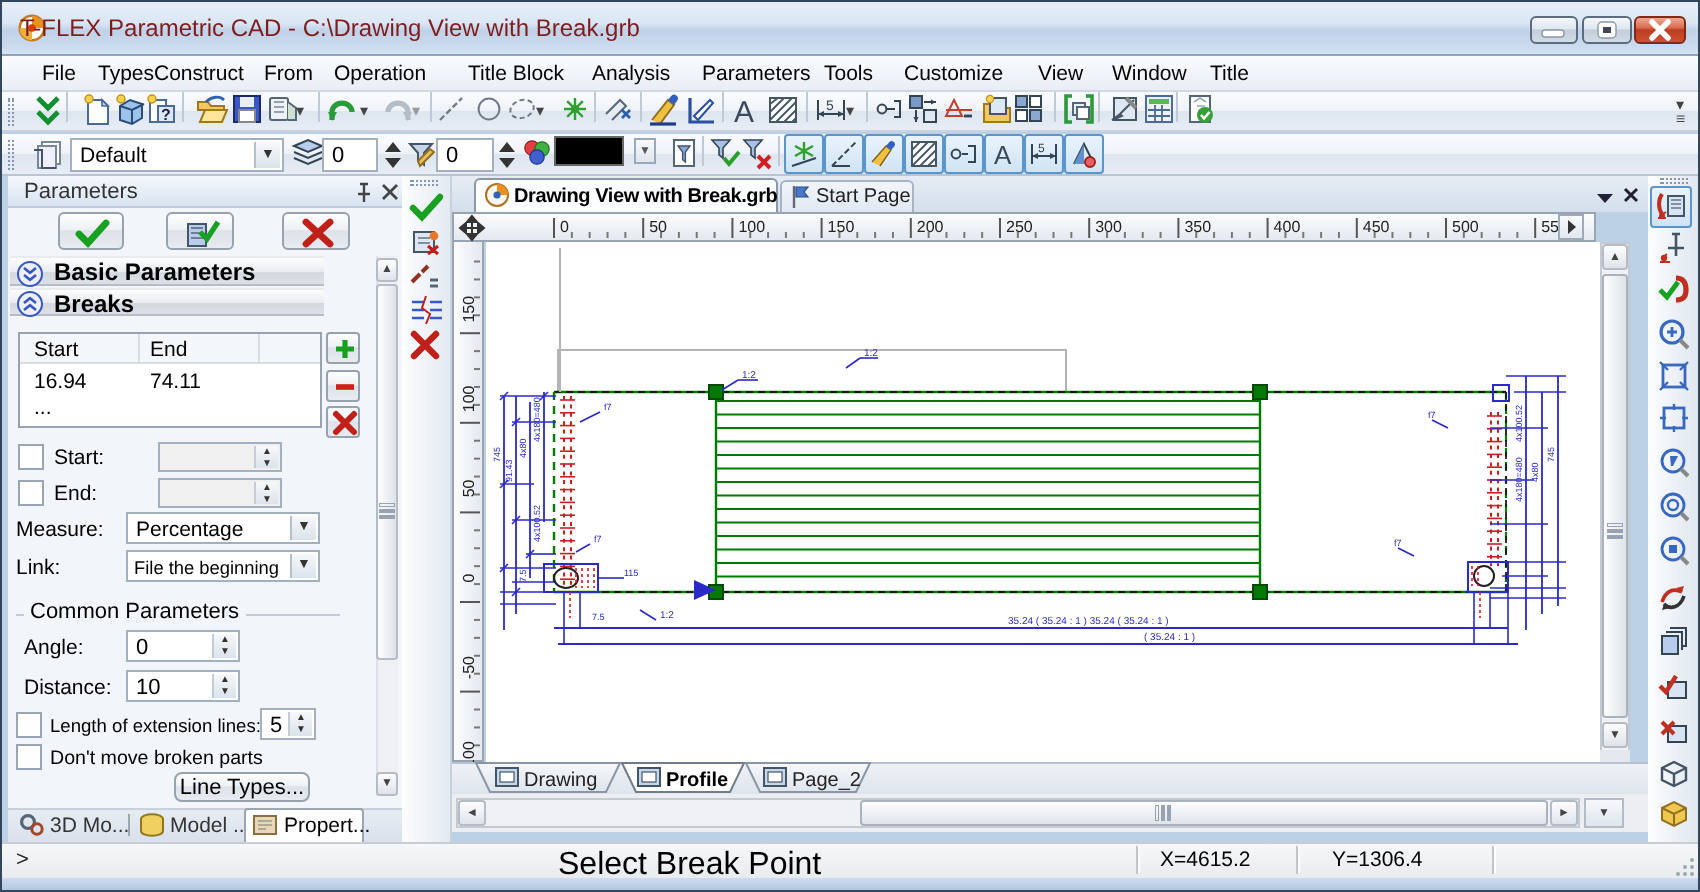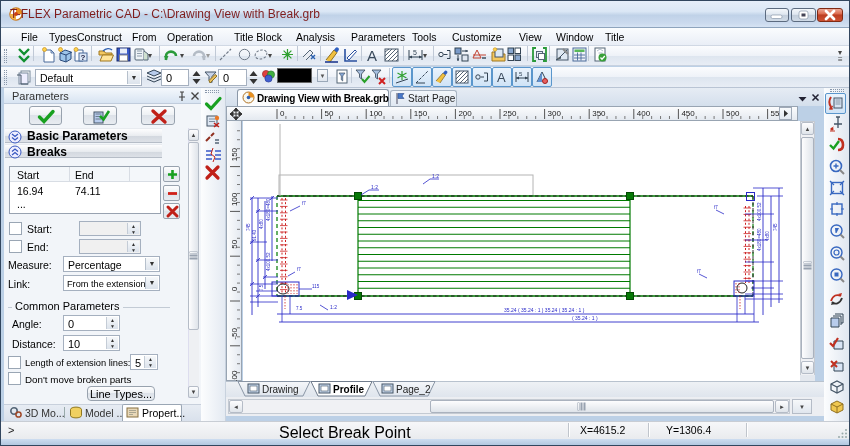--- a/index.html
+++ b/index.html
@@ -415,21 +415,21 @@
       <div>▼</div>
     </span>
   </div>
 <span class="lbl" style="left:8px;top:259px">Measure:</span>
 <div class="combo" style="left:63px;top:256px;width:97px;height:16px">
     <span class="ctxt">Percentage</span>
     <span class="cbtn" style="line-height:12px">▼</span>
   </div>
 <span class="lbl" style="left:8px;top:278px">Link:</span>
 <div class="combo" style="left:63px;top:275px;width:97px;height:16px">
-    <span class="ctxt" style="left:3px;font-size:9.2px;top:3px">From the extension</span>
+    <span class="ctxt" style="left:3px;font-size:9.2px;top:3px">File the beginning</span>
     <span class="cbtn" style="line-height:12px">▼</span>
   </div>
 
 <div class="abs" style="left:8px;top:307px;width:162px;height:1px;border-top:1px solid #c3cbd5"></div>
 <div class="abs" style="left:12px;top:300px;background:#f2f5f9;padding:0 3px;font-size:11px">Common Parameters</div>
 <span class="lbl" style="left:12px;top:318px">Angle:</span>
 <div class="spin" style="left:63px;top:315px;width:57px;height:16px">
     <span class="stxt">0</span>
     <span class="udbtn">
       <div>▲</div>

